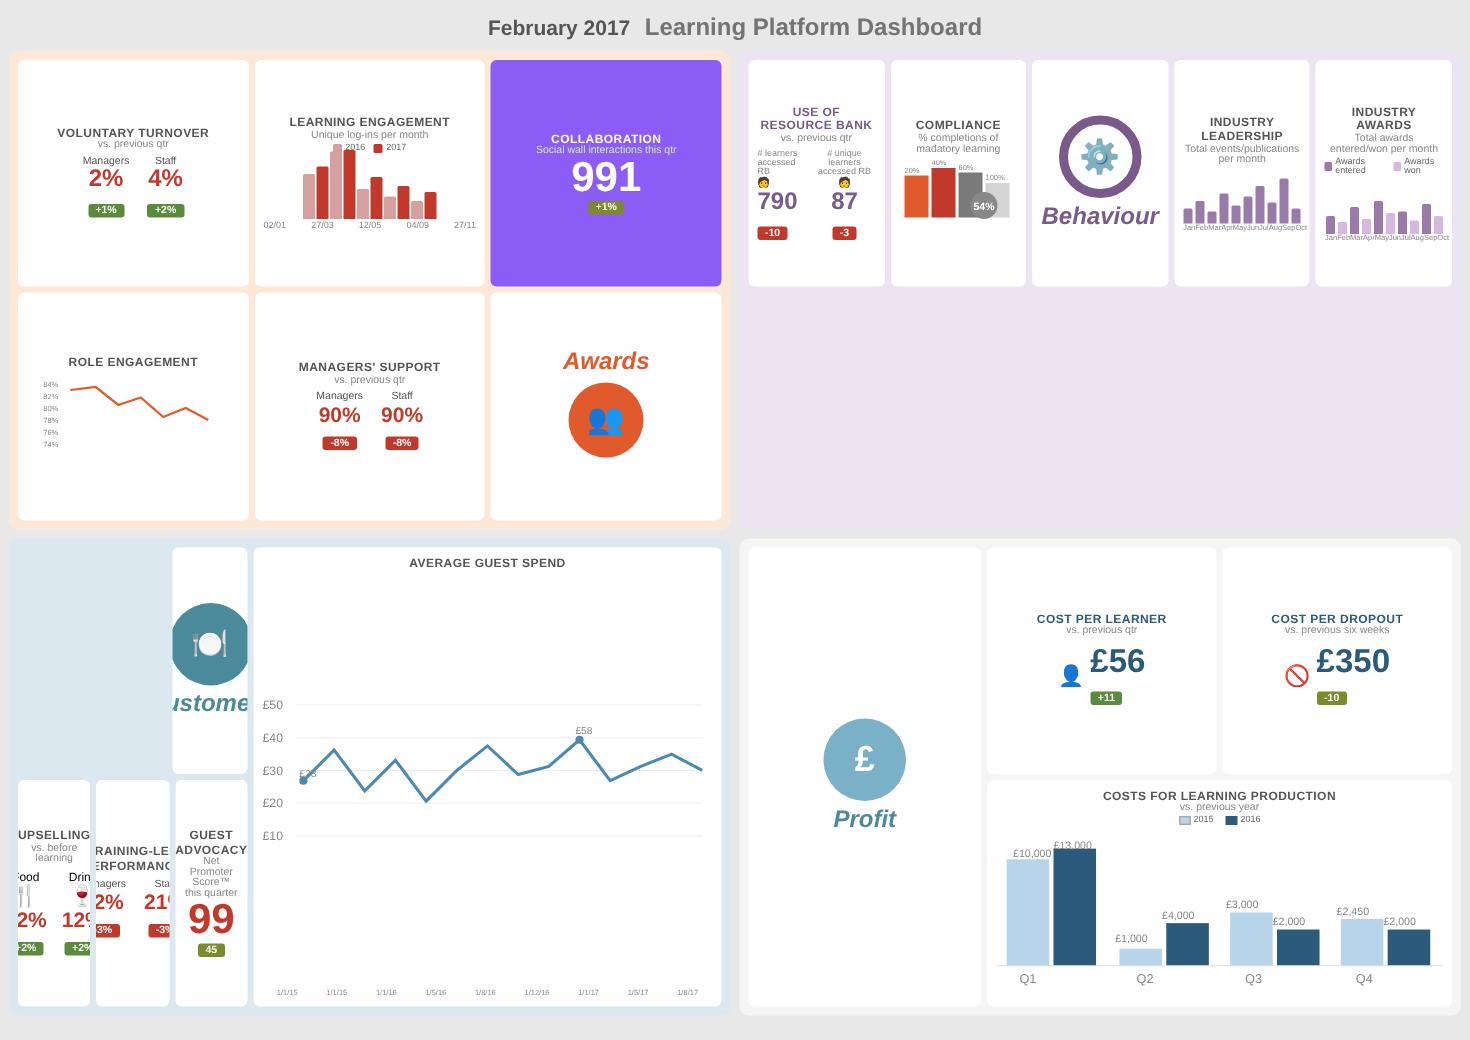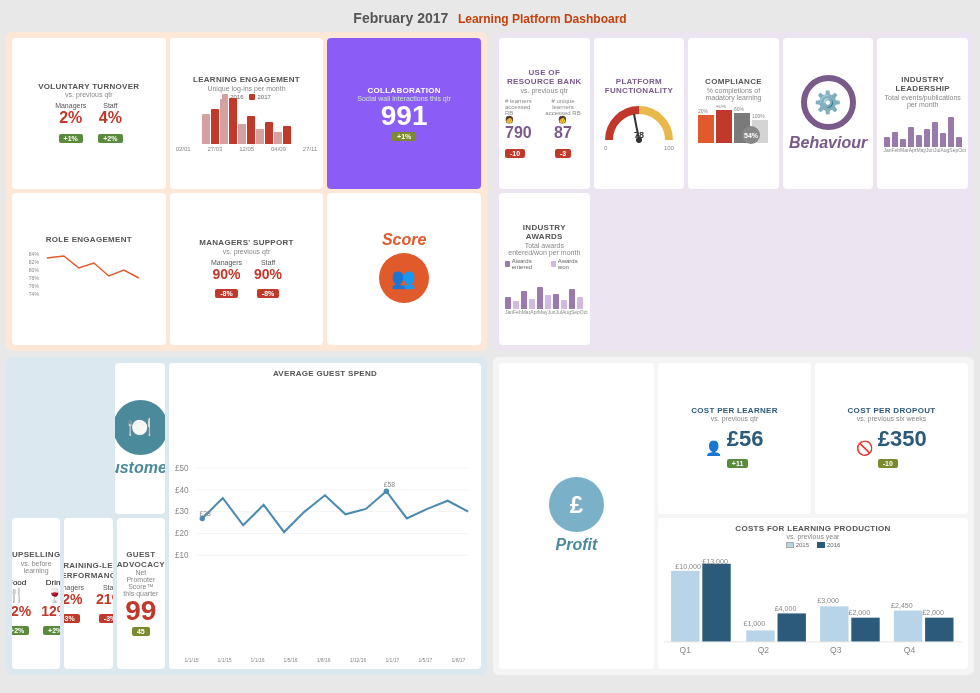--- a/index.html
+++ b/index.html
@@ -2,21 +2,21 @@
 <html><head>
   <meta charset="utf-8">
   <style>
     * { box-sizing: border-box; margin: 0; padding: 0; }
     body { font-family: Arial, sans-serif; background: #f0f0f0; width: 980px; height: 693px; overflow: hidden; }
     
     .dashboard { width: 980px; height: 693px; background: #e8e8e8; padding: 6px; }
     
     .header { text-align: center; padding: 4px 0 6px; font-size: 13px; color: #555; }
     .header span.month { color: #555; font-weight: bold; font-size: 14px; }
-    .header span.title { color: #c2410c; font-weight: bold; font-size: 12px; margin-left: 6px; }
+    .header span.title { color: #737373; font-weight: bold; font-size: 16px; margin-left: 6px; }
     
     .main-grid { display: grid; grid-template-columns: 1fr 1fr; grid-template-rows: 1fr 1fr; gap: 6px; height: calc(100% - 38px); }
     
     
     .quadrant { border-radius: 6px; padding: 6px; display: flex; flex-direction: column; gap: 4px; }
     .q1 { background: #fde8d8; } 
     .q2 { background: #ece4f0; } 
     .q3 { background: #dce8f0; } 
     .q4 { background: #f5f5f5; }
     
@@ -166,21 +166,21 @@
             </div>
             <div class="turnover-col">
               <div class="turnover-label">Staff</div>
               <div class="turnover-pct" style="font-size:14px;">90%</div>
               <div><span class="badge badge-red">-8%</span></div>
             </div>
           </div>
         </div>
 
         <div class="card">
-          <div class="talent-label">Score</div>
+          <div class="talent-label">Awards</div>
           <div class="talent-circle">
             <span class="talent-icon">👥</span>
           </div>
         </div>
 
       </div>
     </div>
 
     <div class="quadrant q2">
       <div style="display:grid; grid-template-columns:1fr 1fr 1fr 1fr 1fr; grid-template-rows:1fr 1fr; gap:4px; height:100%;">
@@ -197,38 +197,20 @@
             </div>
             <div style="text-align:center;">
               <div style="font-size:6px;color:#888;"># unique learners accessed RB</div>
               <div style="font-size:7px;color:#7a5a8a;">🧑</div>
               <div style="font-size:16px;font-weight:bold;color:#7a5a8a;">87</div>
               <span class="badge badge-red">-3</span>
             </div>
           </div>
         </div>
 
-        <div class="card">
-          <div class="card-title" style="color:#7a5a8a;">PLATFORM FUNCTIONALITY</div>
-          <div style="width:80px;height:45px;margin-top:4px;">
-            <svg viewBox="0 0 80 45" width="80" height="45">
-
-              <path d="M10,40 A30,30 0 0,1 40,10" fill="none" stroke="#c0392b" stroke-width="8"></path>
-              <path d="M40,10 A30,30 0 0,1 70,40" fill="none" stroke="#e8b84a" stroke-width="8"></path>
-
-              <line x1="40" y1="40" x2="35" y2="14" stroke="#333" stroke-width="2"></line>
-              <circle cx="40" cy="40" r="3" fill="#333"></circle>
-              <text x="40" y="38" text-anchor="middle" font-size="9" font-weight="bold" fill="#333">78</text>
-            </svg>
-          </div>
-          <div style="display:flex;justify-content:space-between;width:70px;font-size:6px;color:#888;">
-            <span>0</span>
-            <span>100</span>
-          </div>
-        </div>
 
         <div class="card">
           <div class="card-title">COMPLIANCE</div>
           <div class="card-subtitle">% completions of madatory learning</div>
           <div style="width:75px;height:45px;margin-top:4px;">
             <svg viewBox="0 0 75 45" width="75" height="45">
 
               <rect x="2" y="10" width="16" height="28" fill="#e05a2b"></rect>
               <rect x="20" y="5" width="16" height="33" fill="#c0392b"></rect>
               <rect x="38" y="8" width="16" height="30" fill="#7a7a7a"></rect>

